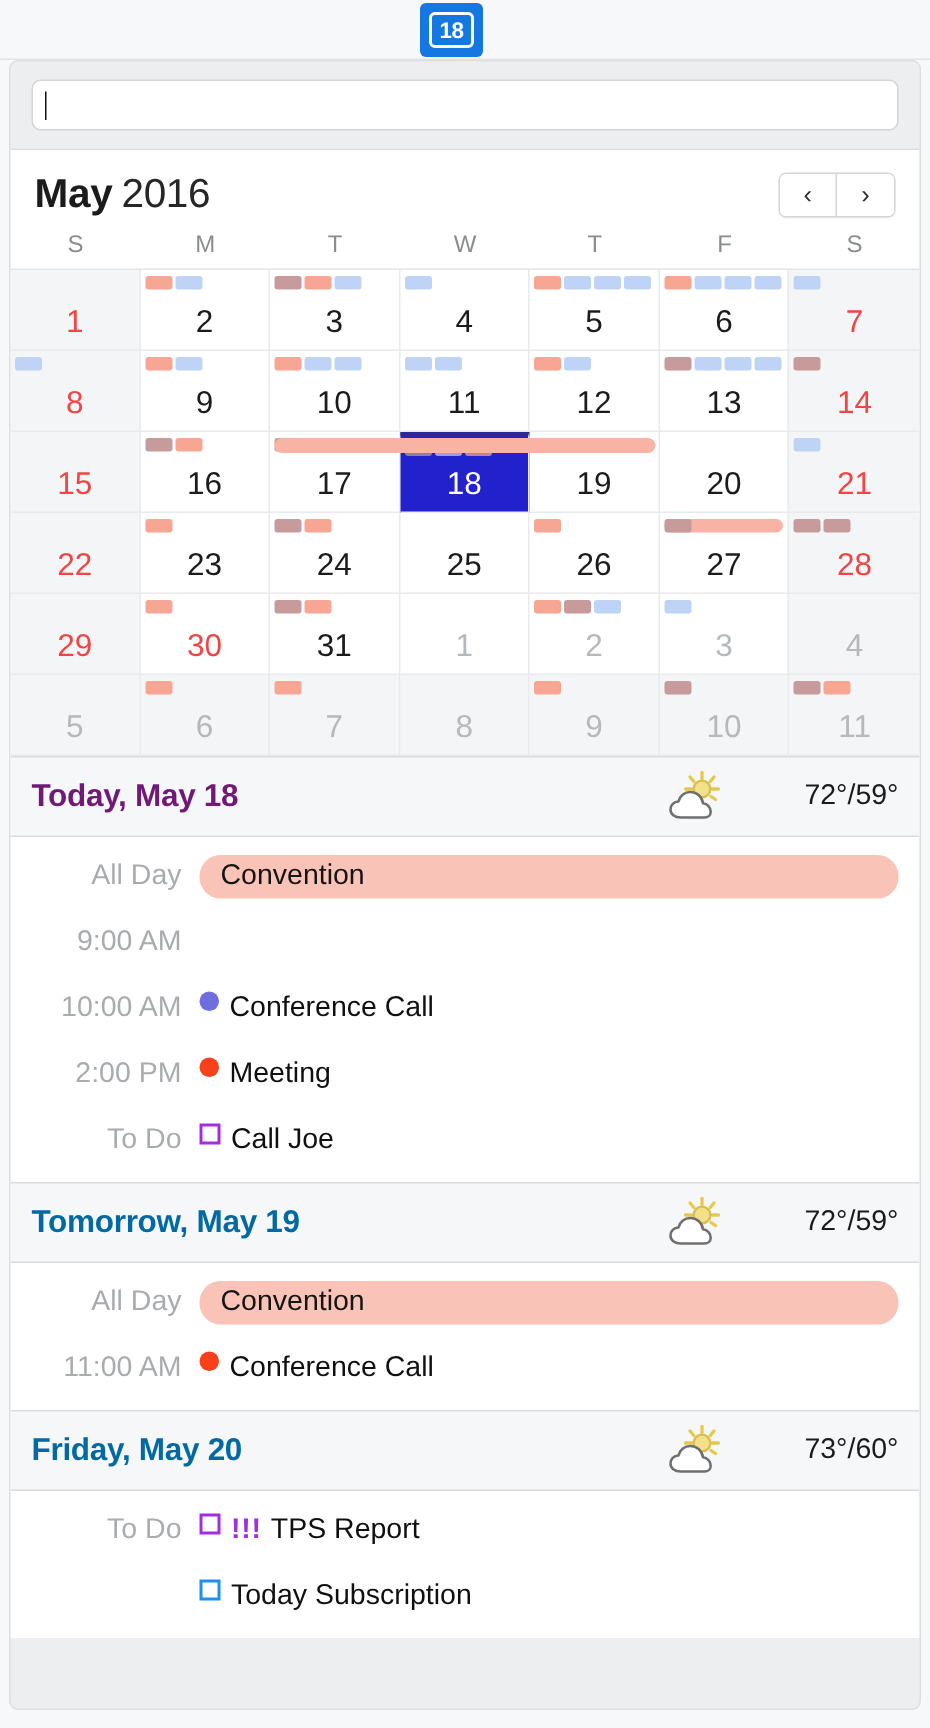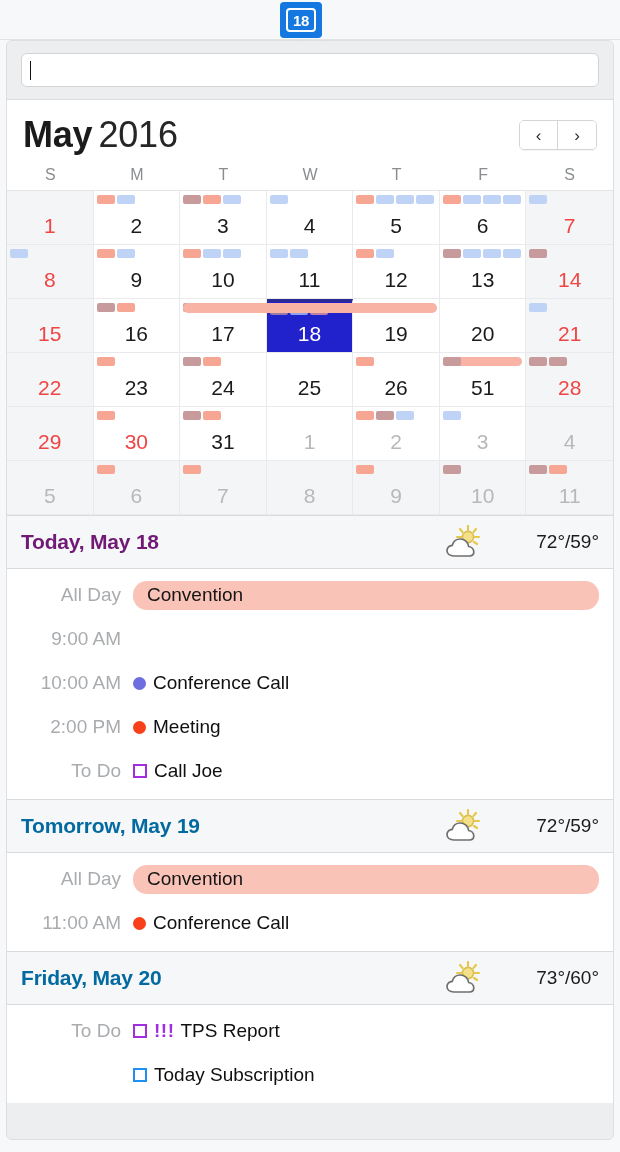--- a/index.html
+++ b/index.html
@@ -79,21 +79,21 @@
   
   #cal-card {
     background: #ffffff;
     border-top: 1px solid #d9dbdd;
   }
   #cal-header {
     display: flex;
     align-items: center;
     padding: 14px 16px 8px 16px;
   }
-  #cal-title { font-size: 36px; letter-spacing: -0.2px; }
+  #cal-title { font-size: 27px; letter-spacing: -0.2px; }
   #cal-title .m { font-weight: bold; color: #1b1b1b; }
   #cal-title .y { font-weight: normal; color: #262626; margin-left: 6px; }
   #cal-nav {
     margin-left: auto;
     display: flex;
     border: 1px solid #d3d5d7;
     border-radius: 5px;
     overflow: hidden;
     background: #ffffff;
     box-shadow: 0 1px 1px rgba(0,0,0,.04);
@@ -223,21 +223,20 @@
     width: 112px;
     text-align: right;
     font-size: 19px;
     color: #a9acaf;
     padding-right: 12px;
     flex: 0 0 112px;
   }
   .ev .body {
     flex: 1 1 auto;
     display: flex;
-    align-items: center;
     min-width: 0;
   }
   .ev .label { font-size: 19px; color: #101010; }
   .pill {
     flex: 1 1 auto;
     background: #fac3b7;
     border-radius: 14px;
     padding: 3px 0 4px 14px;
     font-size: 19px;
     color: #151515;
@@ -462,21 +461,21 @@
           <div class="pips">
             <div class="pip salmon"></div>
           </div>
           <div class="daynum">26</div>
         </div>
         <div class="cell">
           <div class="widebar"></div>
           <div class="pips">
             <div class="pip mauve"></div>
           </div>
-          <div class="daynum">51</div>
+          <div class="daynum">27</div>
         </div>
         <div class="cell weekend red">
           <div class="pips">
             <div class="pip mauve"></div>
             <div class="pip mauve"></div>
           </div>
           <div class="daynum">28</div>
         </div>
         <div class="cell weekend red">
           <div class="daynum">29</div>

